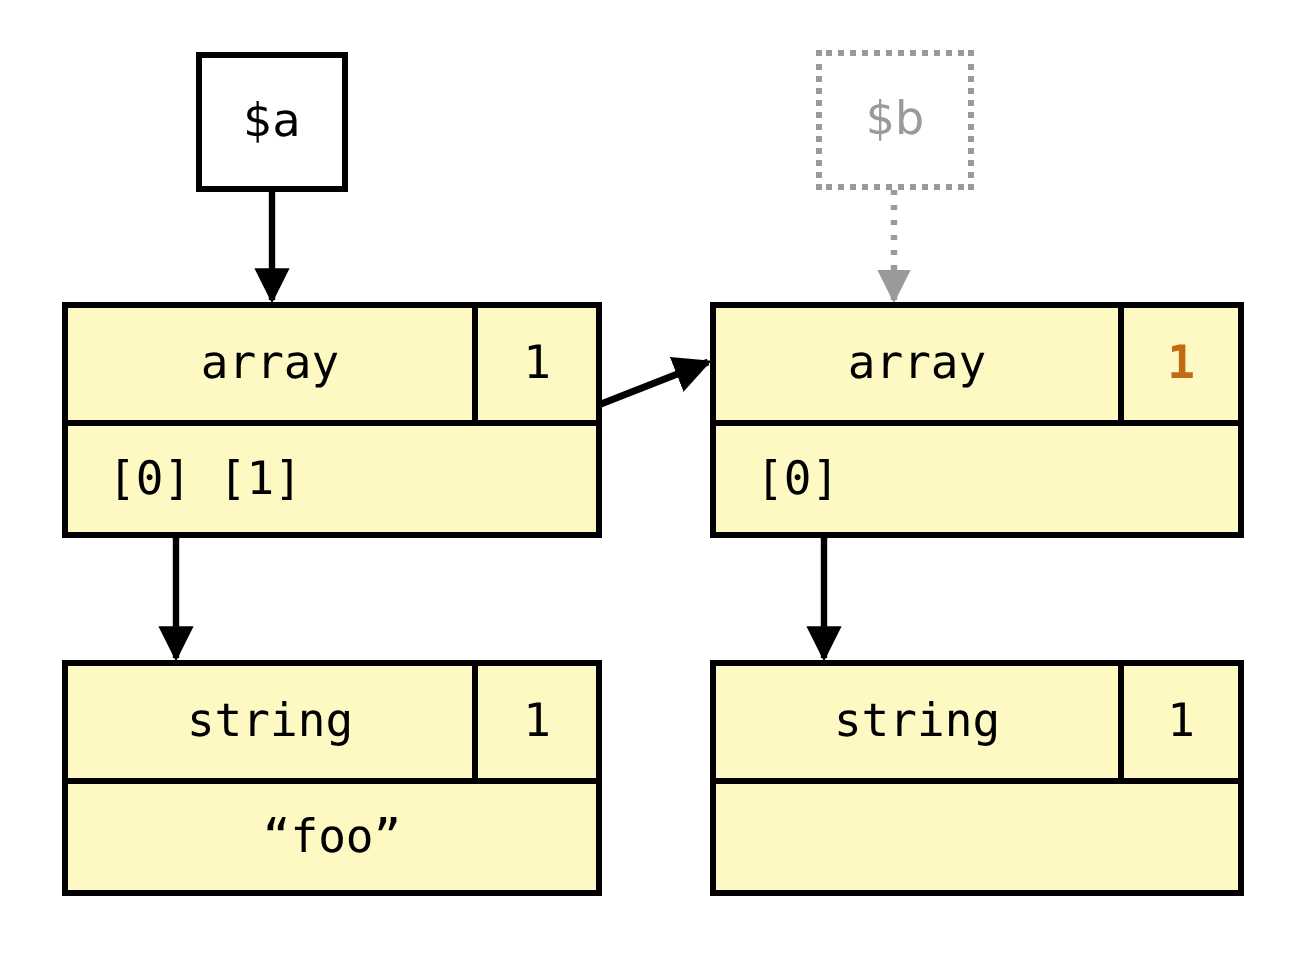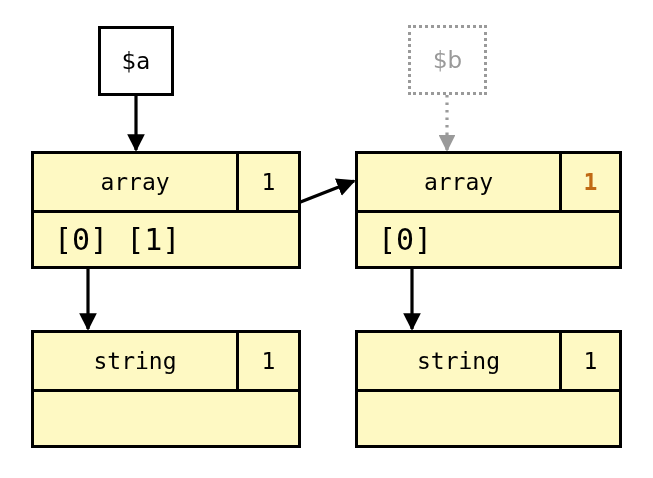--- a/index.html
+++ b/index.html
@@ -90,21 +90,21 @@
   .zval-refcount.highlight {
     color: #c06a14;
     font-weight: bold;
   }
   .zval-body {
     box-sizing: border-box;
     flex: 1 1 auto;
     display: flex;
     align-items: center;
     font-family: "DejaVu Sans Mono", "Liberation Mono", monospace;
-    font-size: 30px;
+    font-size: 23px;
     color: #000000;
     white-space: pre;
     border-radius: 20px;
   }
   .zval-body.indices {
     justify-content: flex-start;
     padding-left: 20px;
   }
   .zval-body.value {
     justify-content: center;
@@ -178,20 +178,21 @@
       <div class="zval-refcount highlight">1</div>
     </div>
     <div class="zval-body indices">[0]</div>
   </div>
 
   <div class="zval" id="zval-foo">
     <div class="zval-head">
       <div class="zval-type">string</div>
       <div class="zval-refcount">1</div>
     </div>
+    <div class="zval-body value">“foo”</div>
   </div>
 
   <div class="zval" id="zval-bar">
     <div class="zval-head">
       <div class="zval-type">string</div>
       <div class="zval-refcount">1</div>
     </div>
   </div>
 
 </div>

